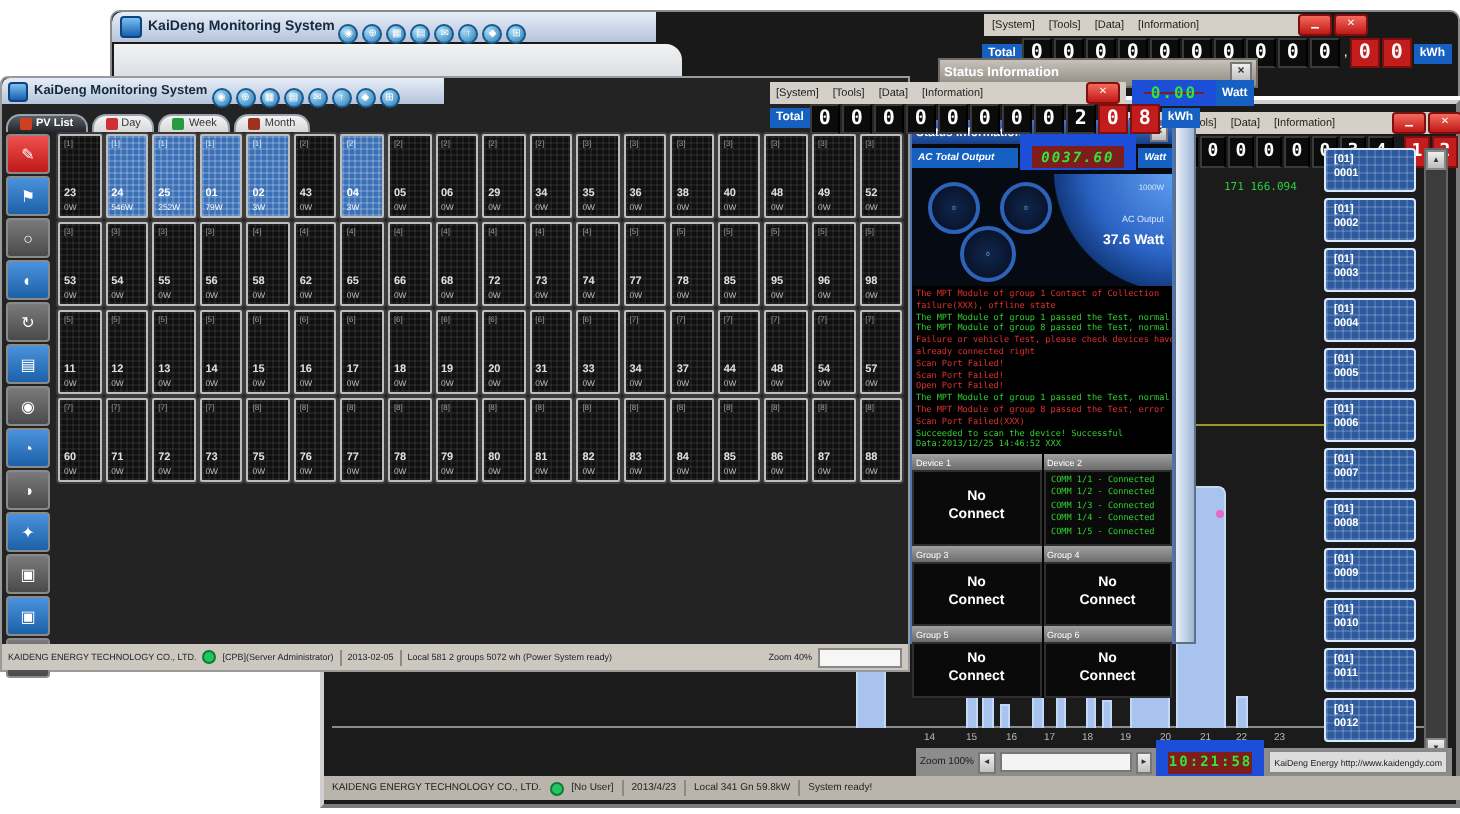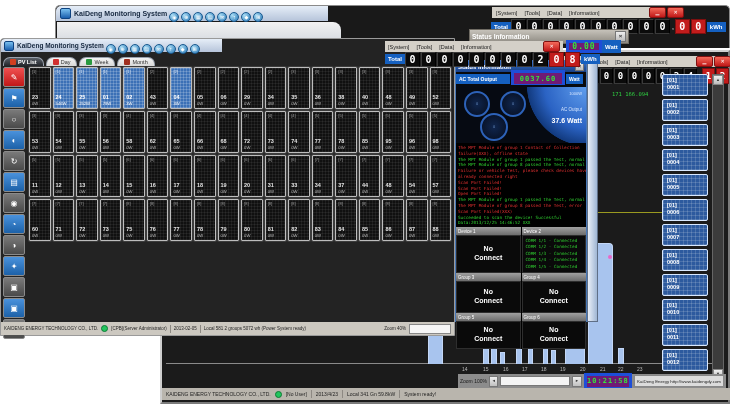--- a/index.html
+++ b/index.html
@@ -11,22 +11,22 @@
   .graybar{background:#d4d0c8;}
   .ric{display:inline-block;width:8px;height:8px;border-radius:50%;margin-left:2px;
        background:radial-gradient(circle at 30% 30%,#aadcf4,#2a7ab8);border:1px solid #19598f;
        color:#fff;font-size:5px;line-height:8px;text-align:center;}
   .dcell{width:13px;height:13px;background:#0b0b0b;color:#fff;border:1px solid #3a3a3a;
          border-right-color:#000;display:flex;align-items:center;justify-content:center;
          font:bold 10px "DejaVu Sans Mono",monospace;margin-right:1px;}
   .dcell.red{background:#c21c1c;border-color:#7d0f0f;}
   .bluelab{background:#1560c0;color:#fff;font-size:6px;font-weight:bold;
            padding:2px 3px;display:flex;align-items:center;}
-  .led{background:#701a75;color:#35e43a;font-family:"DejaVu Sans Mono",monospace;
-       font-weight:bold;border:3px solid #1d4ed8;display:flex;align-items:center;
+  .led{background:#7f1d1d;color:#35e43a;font-family:"DejaVu Sans Mono",monospace;
+       font-weight:bold;border:6px solid #1d4ed8;display:flex;align-items:center;
        justify-content:center;letter-spacing:1px;}
   .redbtn{display:inline-block;width:15px;height:9px;margin-left:1px;border:1px solid #801010;
           background:linear-gradient(#f46a5a,#c01818);color:#fff;font-size:5px;
           line-height:8px;text-align:center;border-radius:2px;}
   .menulab{font-size:5.5px;color:#222;margin-right:7px;}
   .xbox{display:inline-block;width:9px;height:9px;background:linear-gradient(#eee,#bbb);
         border:1px solid #777;color:#333;font-size:6px;line-height:8px;text-align:center;}
   .tab{border-radius:7px 7px 0 0;border:1px solid #9aa2ae;border-bottom:none;
        padding:2px 8px 1px;font-size:6px;color:#333;background:linear-gradient(#f4f4f4,#d8d8d8);
        margin-right:2px;display:flex;align-items:center;gap:2px;white-space:nowrap;}
@@ -95,21 +95,21 @@
   
   .s-menu{left:385px;top:41px;width:178px;height:11px;z-index:5;display:flex;align-items:center;
           padding:0 3px;box-sizing:border-box;}
   .s-counter{left:385px;top:52px;height:14px;z-index:5;display:flex;align-items:center;}
   .s-led{left:566px;top:40px;height:13px;z-index:3;display:flex;}
   #sPanel{left:455px;top:60px;width:132px;height:262px;background:#000;border:1px solid #4878b8;
           z-index:3;box-sizing:border-box;}
   .p-title{height:11px;background:linear-gradient(#3a74cc,#173f86);color:#fff;font-size:6px;
            font-weight:bold;display:flex;align-items:center;justify-content:space-between;
            padding:0 2px;}
-  .p-ac{height:13px;display:flex;align-items:center;background:#0a0a0a;gap:1px;}
+  .p-ac{height:13px;display:flex;align-items:center;background:#0a0a0a;gap:1px;font-style:italic;}
   .p-gauges{height:58px;background:#060a12;position:relative;overflow:hidden;}
   .gcirc{position:absolute;border-radius:50%;background:radial-gradient(#10264e,#060d1d);
          border:2px solid #2d62b8;color:#7fa8e0;font-size:3px;display:flex;align-items:center;
          justify-content:center;}
   .p-q{position:absolute;right:0;top:2px;width:66px;height:56px;
        background:radial-gradient(circle 62px at 103% -4%,#63a2f0 0%,#2b63c4 70%,#123a7e 98%,transparent 99%);}
   .qt{position:absolute;right:4px;color:#d6e6ff;text-align:right;}
   .p-log{height:82px;background:#000;padding:2px 1px 0 2px;overflow:hidden;
          font:4.3px "DejaVu Sans Mono",monospace;line-height:1.35;}
   .lr{color:#e03030;white-space:nowrap;}

